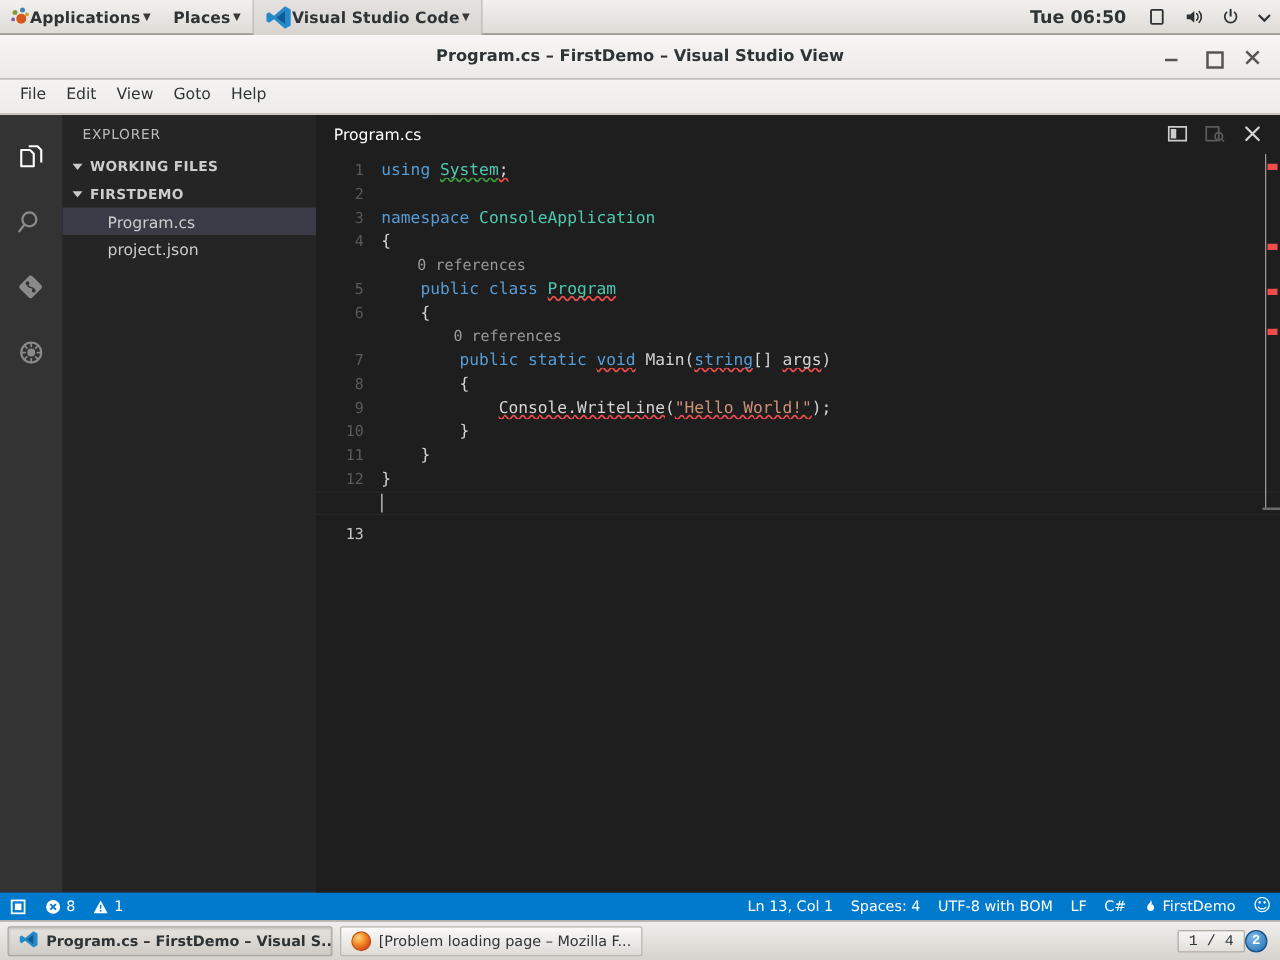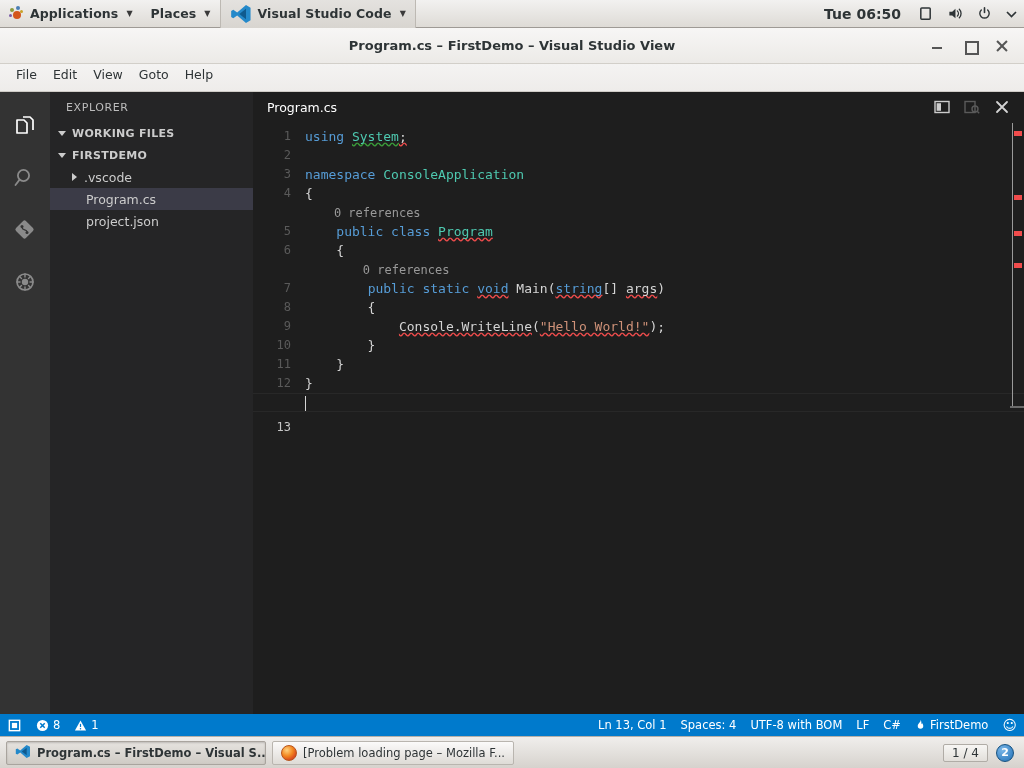--- a/index.html
+++ b/index.html
@@ -14,21 +14,21 @@
 
   
   .gnome-panel {
     position: absolute; left: 0; top: 0; width: 1024px; height: 28px;
     background: linear-gradient(to bottom, #f2f1f0 0%, #e8e6e3 50%, #dedbd6 100%);
     border-bottom: 1px solid #9e9a95;
     display: flex; align-items: center;
     font-size: 12.5px; color: #2e3436;
   }
   .gp-item {
-    display: flex; align-items: center; gap: 6px;
+    display: flex; align-items: center; gap: 0;
     height: 28px; padding: 0 9px; white-space: nowrap;
   }
   .gp-item.active {
     background: linear-gradient(to bottom, #e4e2df, #d8d5d0);
     border-left: 1px solid #bdb9b3; border-right: 1px solid #bdb9b3;
   }
   .gp-label { font-weight: bold; font-size: 12.5px; letter-spacing: .1px; }
   .gp-caret { font-size: 8px; color: #3a3a3a; margin-left: 2px; }
   .gp-right { margin-left: auto; display: flex; align-items: center; }
   .gp-clock { font-weight: bold; font-size: 14px; padding: 0 10px; }
@@ -197,21 +197,21 @@
     font-size: 11.5px; color: #2e3436; white-space: nowrap; overflow: hidden;
     border: 1px solid #b9b5af; border-radius: 2px;
     background: linear-gradient(to bottom,#fbfafa,#dedbd6);
   }
   .tb-item.active {
     background: linear-gradient(to bottom,#e6e3df,#cfcbc5);
     border-color: #a9a49e;
     box-shadow: inset 0 1px 2px rgba(0,0,0,.18);
     font-weight: bold;
   }
-  .tb-right { margin-left: auto; display: flex; align-items: center; gap: 8px; padding-right: 4px; }
+  .tb-right { margin-left: auto; display: flex; align-items: center; gap: 0; padding-right: 4px; font-family: Liberation Mono, monospace; }
   .ws-pager {
     font-size: 12px; color: #2e3436; border: 1px solid #b0aca6;
     padding: 1px 8px; background: linear-gradient(to bottom,#f7f6f4,#e2dfda); border-radius: 2px;
   }
   .ws-badge {
     width: 18px; height: 18px; border-radius: 50%;
     background: radial-gradient(circle at 35% 30%, #7bb7e8, #1f6fb5);
     color: #fff; font-size: 11px; font-weight: bold;
     display: flex; align-items: center; justify-content: center;
     border: 1px solid #14507f;
@@ -336,24 +336,20 @@
         <div class="sb-section">
           <span class="tri tri-down"></span>
           <span>WORKING FILES</span>
         </div>
 
         <div class="sb-section">
           <span class="tri tri-down"></span>
           <span>FIRSTDEMO</span>
         </div>
 
-        <div class="sb-row">
-          <span class="tri tri-right" style="margin-right:7px"></span>
-          <span>.vscode</span>
-        </div>
         <div class="sb-row indent2 selected">
           <span>Program.cs</span>
         </div>
         <div class="sb-row indent2">
           <span>project.json</span>
         </div>
       </div>
 
       <div class="editor-area">
         <div class="tabsbar">

